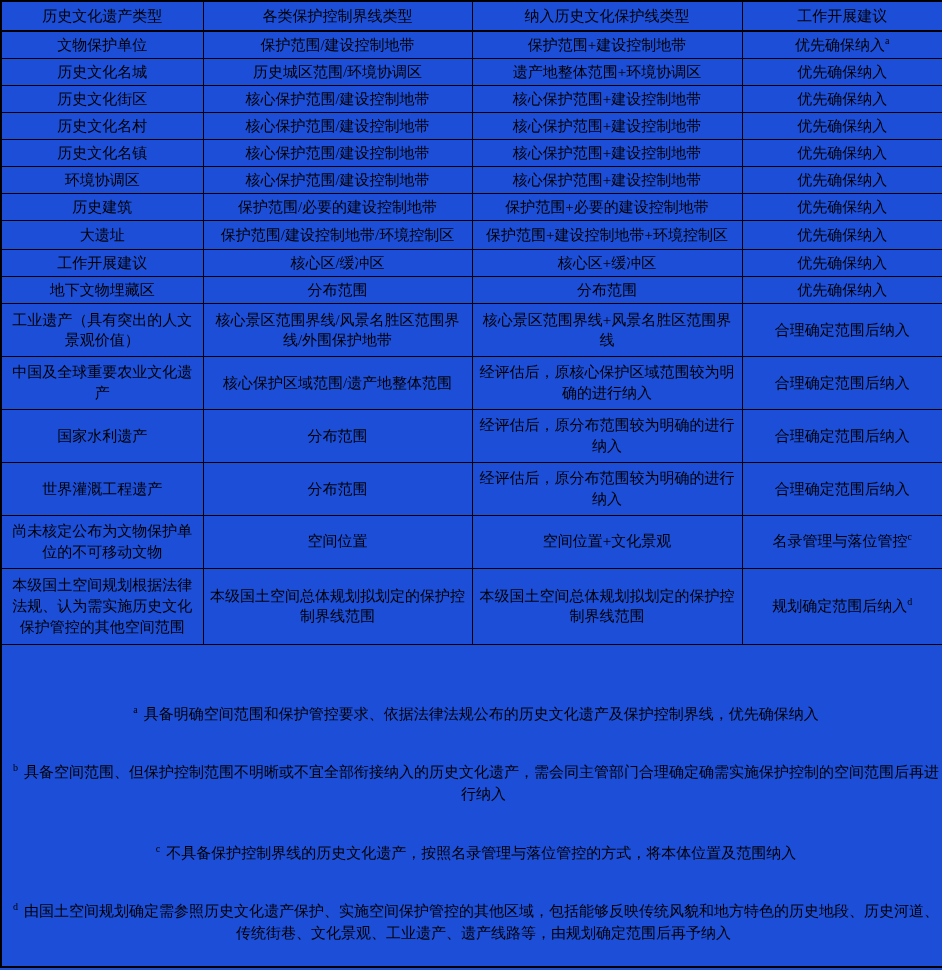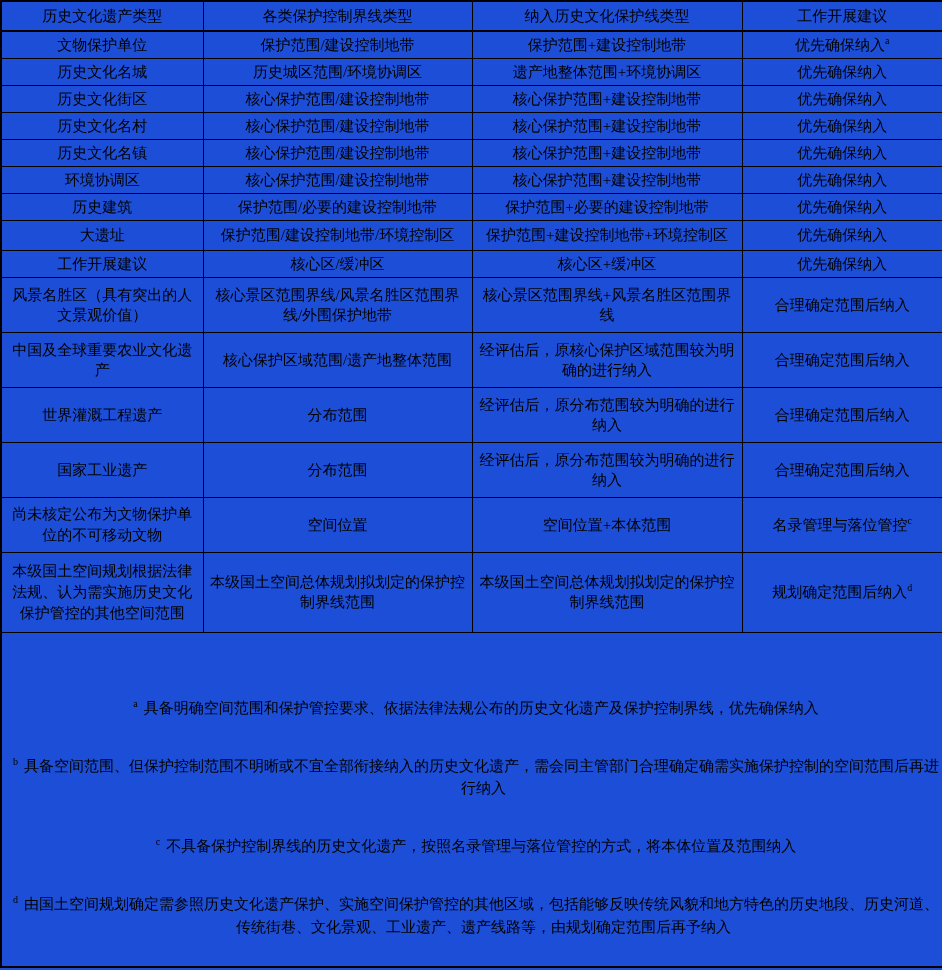--- a/index.html
+++ b/index.html
@@ -127,47 +127,53 @@
         <td>保护范围+建设控制地带+环境控制区</td>
         <td><span>优先确保纳入</span><sup class="marker"></sup></td>
       </tr>
       <tr>
         <td class="single">工作开展建议</td>
         <td class="single">核心区/缓冲区</td>
         <td class="single">核心区+缓冲区</td>
         <td class="single"><span>优先确保纳入</span><sup class="marker"></sup></td>
       </tr>
       <tr>
-        <td>风景名胜区（具有突出的人文景观价值）</td>
+        <td class="single">地下文物埋藏区</td>
+        <td class="single">分布范围</td>
+        <td class="single">分布范围</td>
+        <td class="single"><span>优先确保纳入</span><sup class="marker"></sup></td>
+      </tr>
+      <tr>
+        <td>工业遗产（具有突出的人文景观价值）</td>
         <td>核心景区范围界线/风景名胜区范围界线/外围保护地带</td>
         <td>核心景区范围界线+风景名胜区范围界线</td>
         <td><span>合理确定范围后纳入</span><sup class="marker"></sup></td>
       </tr>
       <tr>
         <td>中国及全球重要农业文化遗产</td>
         <td>核心保护区域范围/遗产地整体范围</td>
         <td>经评估后，原核心保护区域范围较为明确的进行纳入</td>
         <td><span>合理确定范围后纳入</span><sup class="marker"></sup></td>
       </tr>
       <tr>
-        <td>世界灌溉工程遗产</td>
+        <td>国家水利遗产</td>
         <td>分布范围</td>
         <td>经评估后，原分布范围较为明确的进行纳入</td>
         <td><span>合理确定范围后纳入</span><sup class="marker"></sup></td>
       </tr>
       <tr>
-        <td>国家工业遗产</td>
+        <td>世界灌溉工程遗产</td>
         <td>分布范围</td>
         <td>经评估后，原分布范围较为明确的进行纳入</td>
         <td><span>合理确定范围后纳入</span><sup class="marker"></sup></td>
       </tr>
       <tr>
         <td>尚未核定公布为文物保护单位的不可移动文物</td>
         <td>空间位置</td>
-        <td>空间位置+本体范围</td>
+        <td>空间位置+文化景观</td>
         <td><span>名录管理与落位管控</span><sup class="marker">c</sup></td>
       </tr>
       <tr>
         <td>本级国土空间规划根据法律法规、认为需实施历史文化保护管控的其他空间范围</td>
         <td>本级国土空间总体规划拟划定的保护控制界线范围</td>
         <td>本级国土空间总体规划拟划定的保护控制界线范围</td>
         <td><span>规划确定范围后纳入</span><sup class="marker">d</sup></td>
       </tr>
       <tr>
         <td class="fn-cell" colspan="4">

